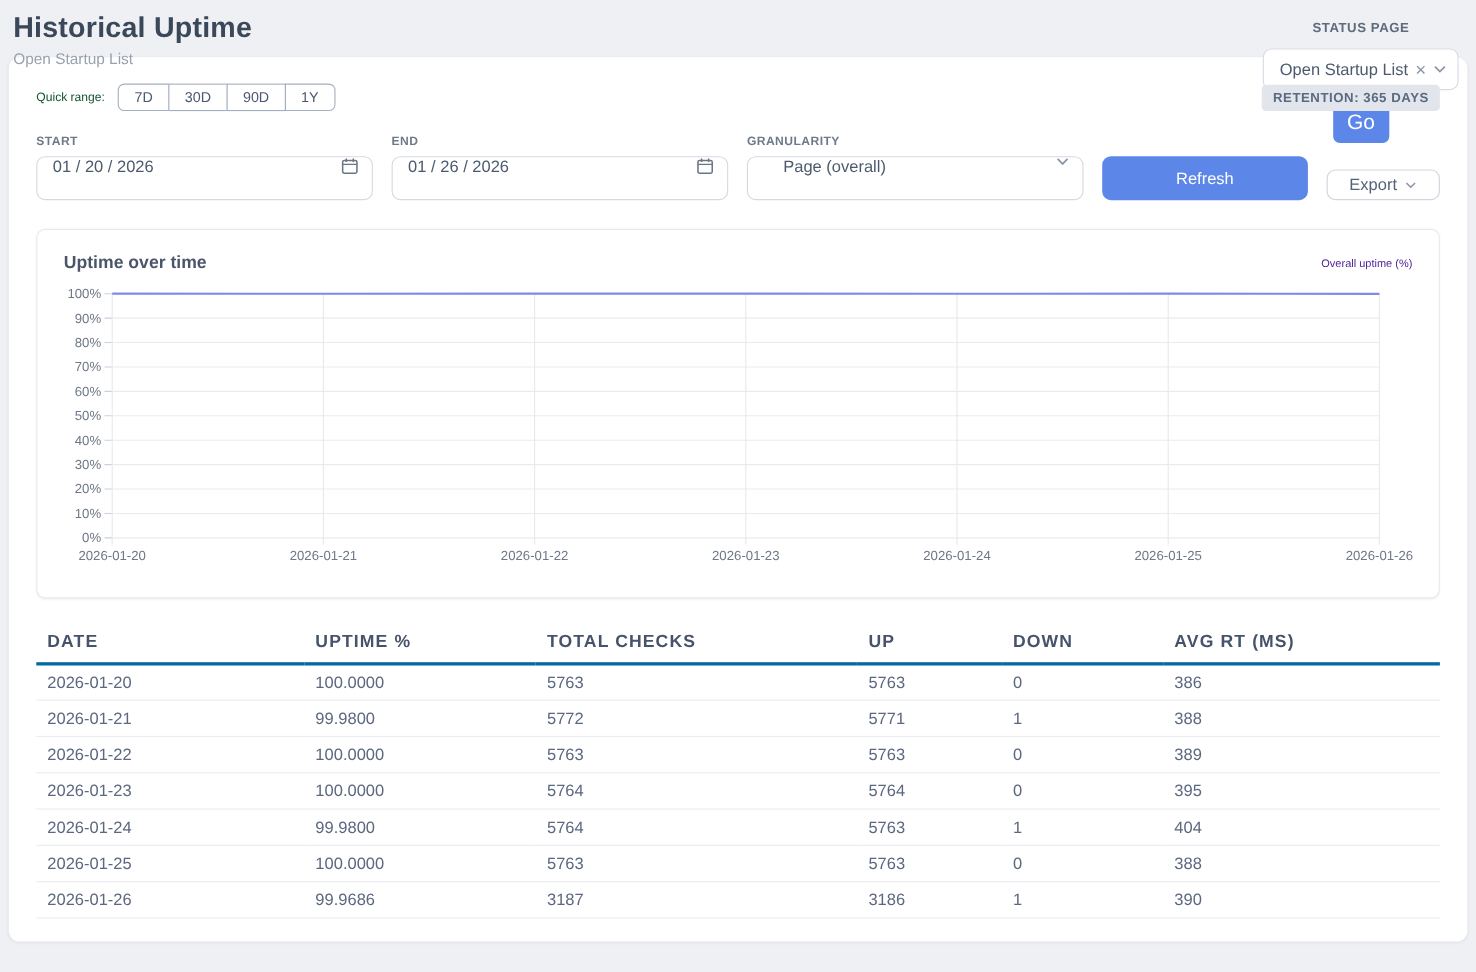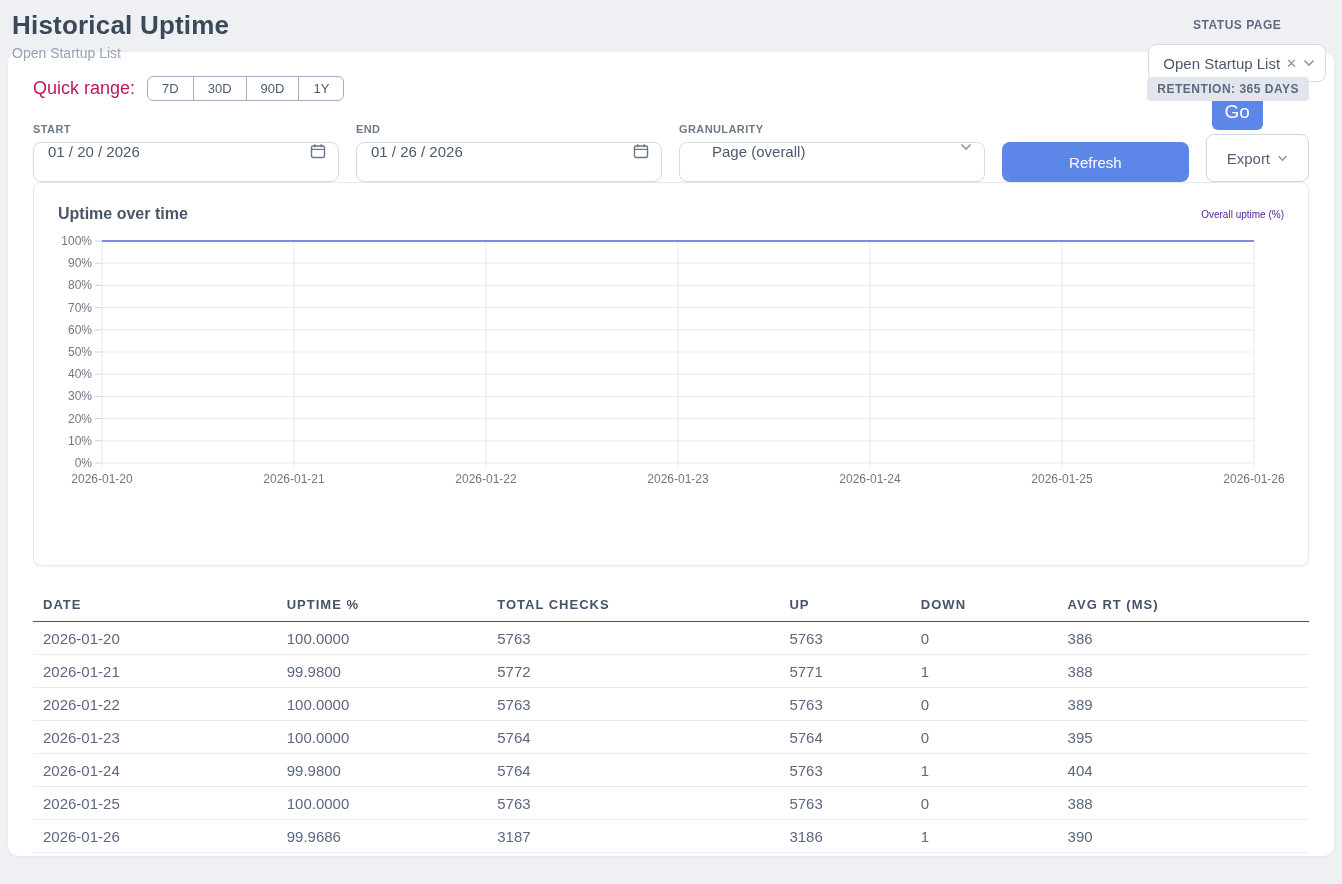--- a/index.html
+++ b/index.html
@@ -32,21 +32,21 @@
     font-size: 19px; padding: 7px 13px; cursor: pointer; font-family: inherit;
   }
   
   .main-panel {
     background: #fff; margin: 0 8px; border-radius: 10px;
     box-shadow: 0 1px 3px rgba(20,30,50,0.06);
     padding: 24px 25px 26px 25px; height: 804px;
   }
   .quickrange-row { display: flex; align-items: center; justify-content: space-between; }
   .qr-left { display: flex; align-items: center; gap: 12px; }
-  .qr-label { font-size: 18px; color: #be185d; }
+  .qr-label { font-size: 11px; color: #14532d; }
   .seg-group { display: inline-flex; }
   .seg-btn {
     background: #fff; border: 1px solid #a3afc0; color: #4b5a70;
     font-size: 13px; padding: 4px 14px; margin-left: -1px; cursor: pointer;
     font-family: inherit; position: relative;
   }
   .seg-btn:first-child { border-radius: 6px 0 0 6px; margin-left: 0; }
   .seg-btn:last-child { border-radius: 0 6px 6px 0; }
   .retention-badge {
     background: #e2e6ec; color: #5a6a80; font-size: 12px; font-weight: 600;
@@ -68,39 +68,39 @@
     font-family: inherit; width: 200px; background: transparent;
   }
   .sel-value { font-size: 15px; color: #4c5a6e; }
   .cal-icon { cursor: pointer; }
   .refresh-button {
     background: #5c86e8; color: #fff; border: none; border-radius: 8px;
     width: 190px; height: 40px; font-size: 15px; cursor: pointer; font-family: inherit;
   }
   .export-button {
     background: #fff; border: 1px solid #cfd5dd; border-radius: 8px;
-    width: 105px; height: 48px; font-size: 15px; color: #55617a; cursor: pointer;
+    width: 105px; height: 28px; font-size: 15px; color: #55617a; cursor: pointer;
     display: flex; align-items: center; justify-content: center; gap: 7px; font-family: inherit;
   }
   
   .chart-card {
-    border: 1px solid #e6e9ef; border-radius: 8px; 
+    border: 1px solid #e6e9ef; border-radius: 8px; margin-top: 26px;
     box-shadow: 0 1px 2px rgba(16,24,40,0.05);
-    padding: 22px 24px 14px 24px; height: 384px; background: #fff;
+    padding: 22px 24px 14px 24px; height: 336px; background: #fff;
   }
   .chart-head { display: flex; justify-content: space-between; align-items: center; }
   .chart-title { font-size: 16px; font-weight: 700; color: #4a5568; }
   .chart-legend { font-size: 10px; color: #4c1d95; }
   .chart-svg-wrap { margin-top: 10px; }
   svg text { font-family: "Liberation Sans", "DejaVu Sans", sans-serif; font-size: 12px; }
   
   .uptime-table { width: 100%; border-collapse: collapse; margin-top: 22px; }
   .uptime-table th {
-    text-align: left; font-size: 13px; font-weight: 700; color: #46536b;
-    letter-spacing: 1px; padding: 9px 10px; border-bottom: 1px solid #0369a1;
+    text-align: left; font-size: 16px; font-weight: 700; color: #46536b;
+    letter-spacing: 1px; padding: 9px 10px; border-bottom: 3px solid #0369a1;
   }
   .uptime-table td {
     font-size: 15px; color: #5c6880; padding: 7px 10px;
     border-bottom: 1px solid #e9ecf0; height: 33px;
   }
 </style>
 </head>
 <body>
 
 <div class="page-header">

